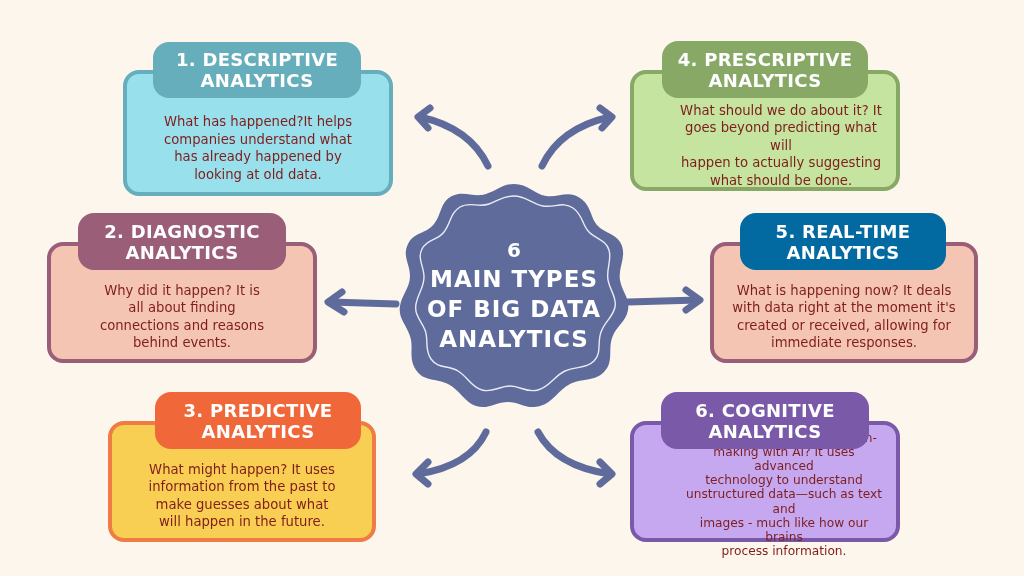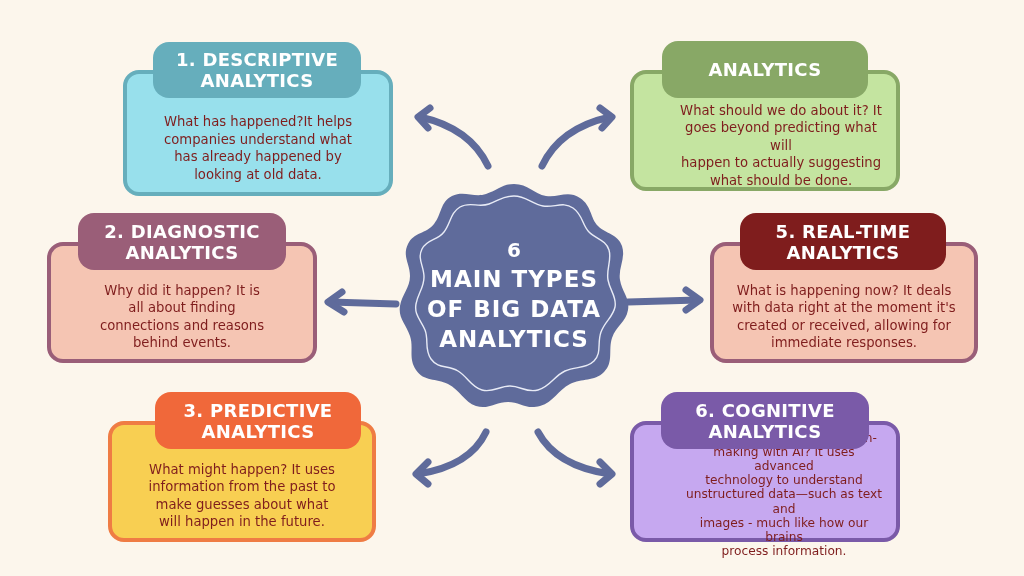--- a/index.html
+++ b/index.html
@@ -70,20 +70,21 @@
   <div class="body" style="top:30px;margin-left:32px;">
     <div>
       <span>What should we do about it? It</span>
       <span>goes beyond predicting what will</span>
       <span>happen to actually suggesting</span>
       <span>what should be done.</span>
     </div>
   </div>
 </div>
 <div class="hdr" style="left:662px;top:41px;width:206px;height:57px;background:#88a866;">
+  <span>4. PRESCRIPTIVE</span>
   <span>ANALYTICS</span>
 </div>
 
 <div class="card" style="left:47px;top:242px;width:270px;height:121px;background:#f5c5b3;border-color:#9a5e78;">
   <div class="body" style="top:28px;">
     <div>
       <span>Why did it happen? It is</span>
       <span>all about finding</span>
       <span>connections and reasons</span>
       <span>behind events.</span>
@@ -98,21 +99,21 @@
 <div class="card" style="left:710px;top:242px;width:268px;height:121px;background:#f5c5b3;border-color:#9a5e78;">
   <div class="body" style="top:28px;">
     <div>
       <span>What is happening now? It deals</span>
       <span>with data right at the moment it's</span>
       <span>created or received, allowing for</span>
       <span>immediate responses.</span>
     </div>
   </div>
 </div>
-<div class="hdr" style="left:740px;top:213px;width:206px;height:57px;background:#7f1d1d;">
+<div class="hdr" style="left:740px;top:213px;width:206px;height:57px;background:#0369a1;">
   <span>5. REAL-TIME</span>
   <span>ANALYTICS</span>
 </div>
 
 <div class="card" style="left:108px;top:421px;width:268px;height:121px;background:#f8cf52;border-color:#ef7c44;padding-left:36px;">
   <div class="body" style="top:28px;">
     <div>
       <span>What might happen? It uses</span>
       <span>information from the past to</span>
       <span>make guesses about what</span>

